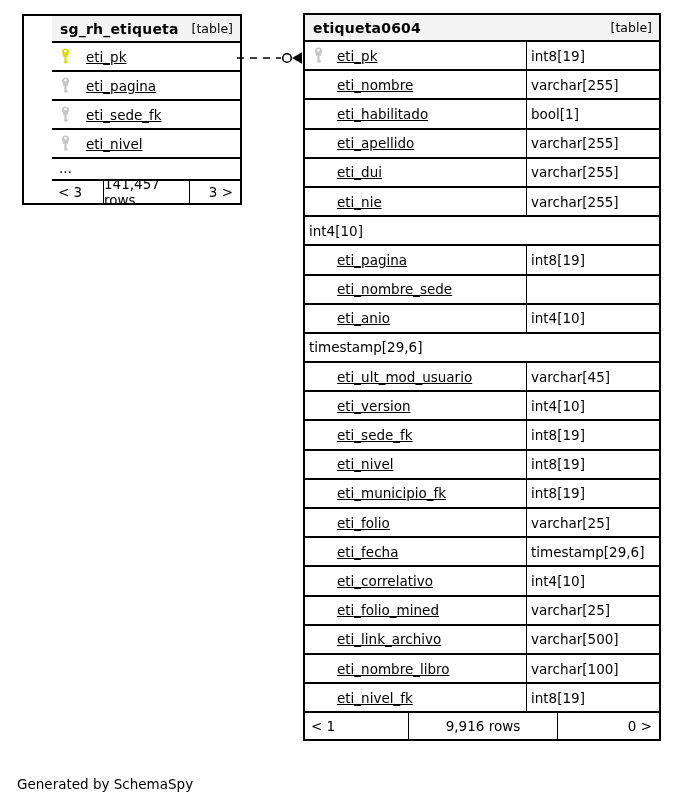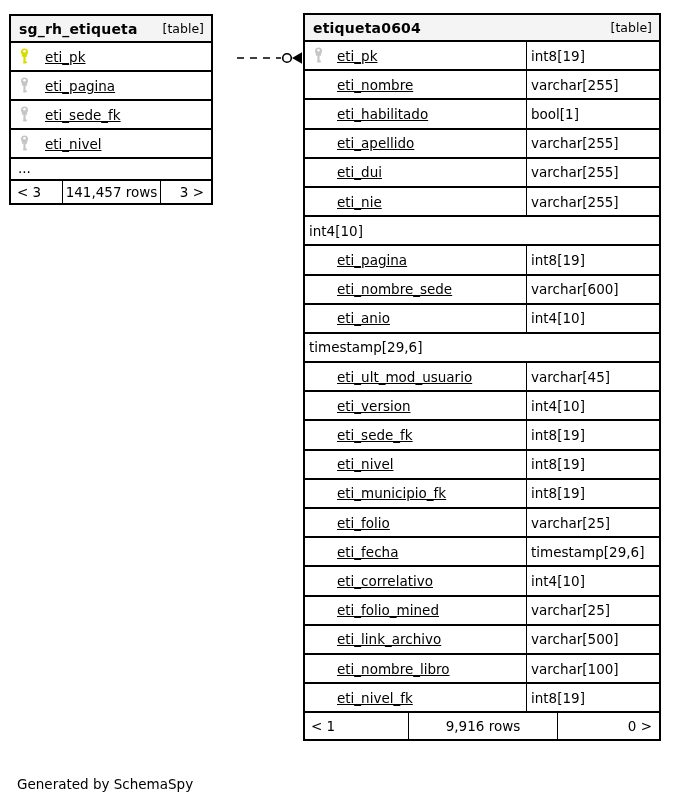--- a/index.html
+++ b/index.html
@@ -12,21 +12,21 @@
     position: relative;
     overflow: hidden;
   }
   .canvas { position: absolute; inset: 0; }
 
   .table-node {
     position: absolute;
     background: #ffffff;
     border: 2px solid #000;
   }
-  #table-left  { left: 9px;  top: 14px; width: 204px; }
+  #table-left  { left: 22px;  top: 14px; width: 220px; padding-left: 28px; }
   #table-right { left: 303px; top: 13px; width: 358px; }
 
   .tbl-header {
     display: flex; justify-content: space-between; align-items: center;
     height: 27px;
     background: #f4f4f4;
     border-bottom: 2px solid #000;
     padding: 0 7px 0 8px;
   }
   .tbl-name { font-weight: bold; font-size: 14px; letter-spacing: 0.2px; }
@@ -235,21 +235,20 @@
             <span class="key-slot"></span>
             <span class="col-name">eti_pagina</span>
           </div>
           <div class="type-cell">int8[19]</div>
         </div>
         <div class="col-row">
           <div class="name-cell">
             <span class="key-slot"></span>
             <span class="col-name">eti_nombre_sede</span>
           </div>
-          <div class="type-cell">varchar[600]</div>
         </div>
         <div class="col-row">
           <div class="name-cell">
             <span class="key-slot"></span>
             <span class="col-name">eti_anio</span>
           </div>
           <div class="type-cell">int4[10]</div>
         </div>
         <div class="col-row">
           <div class="type-cell">timestamp[29,6]</div>

